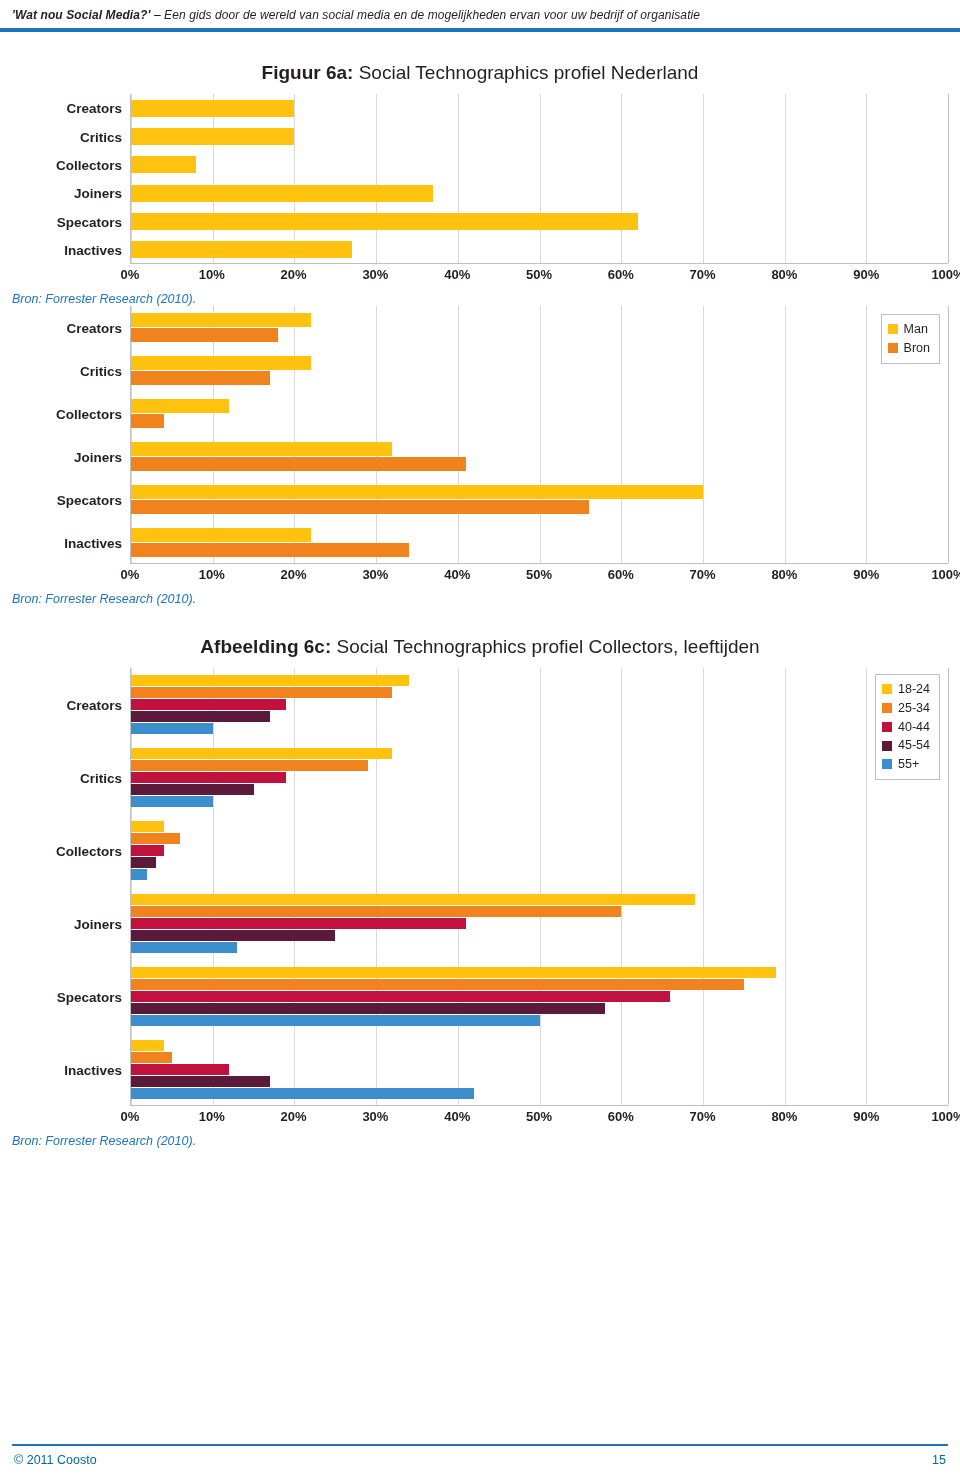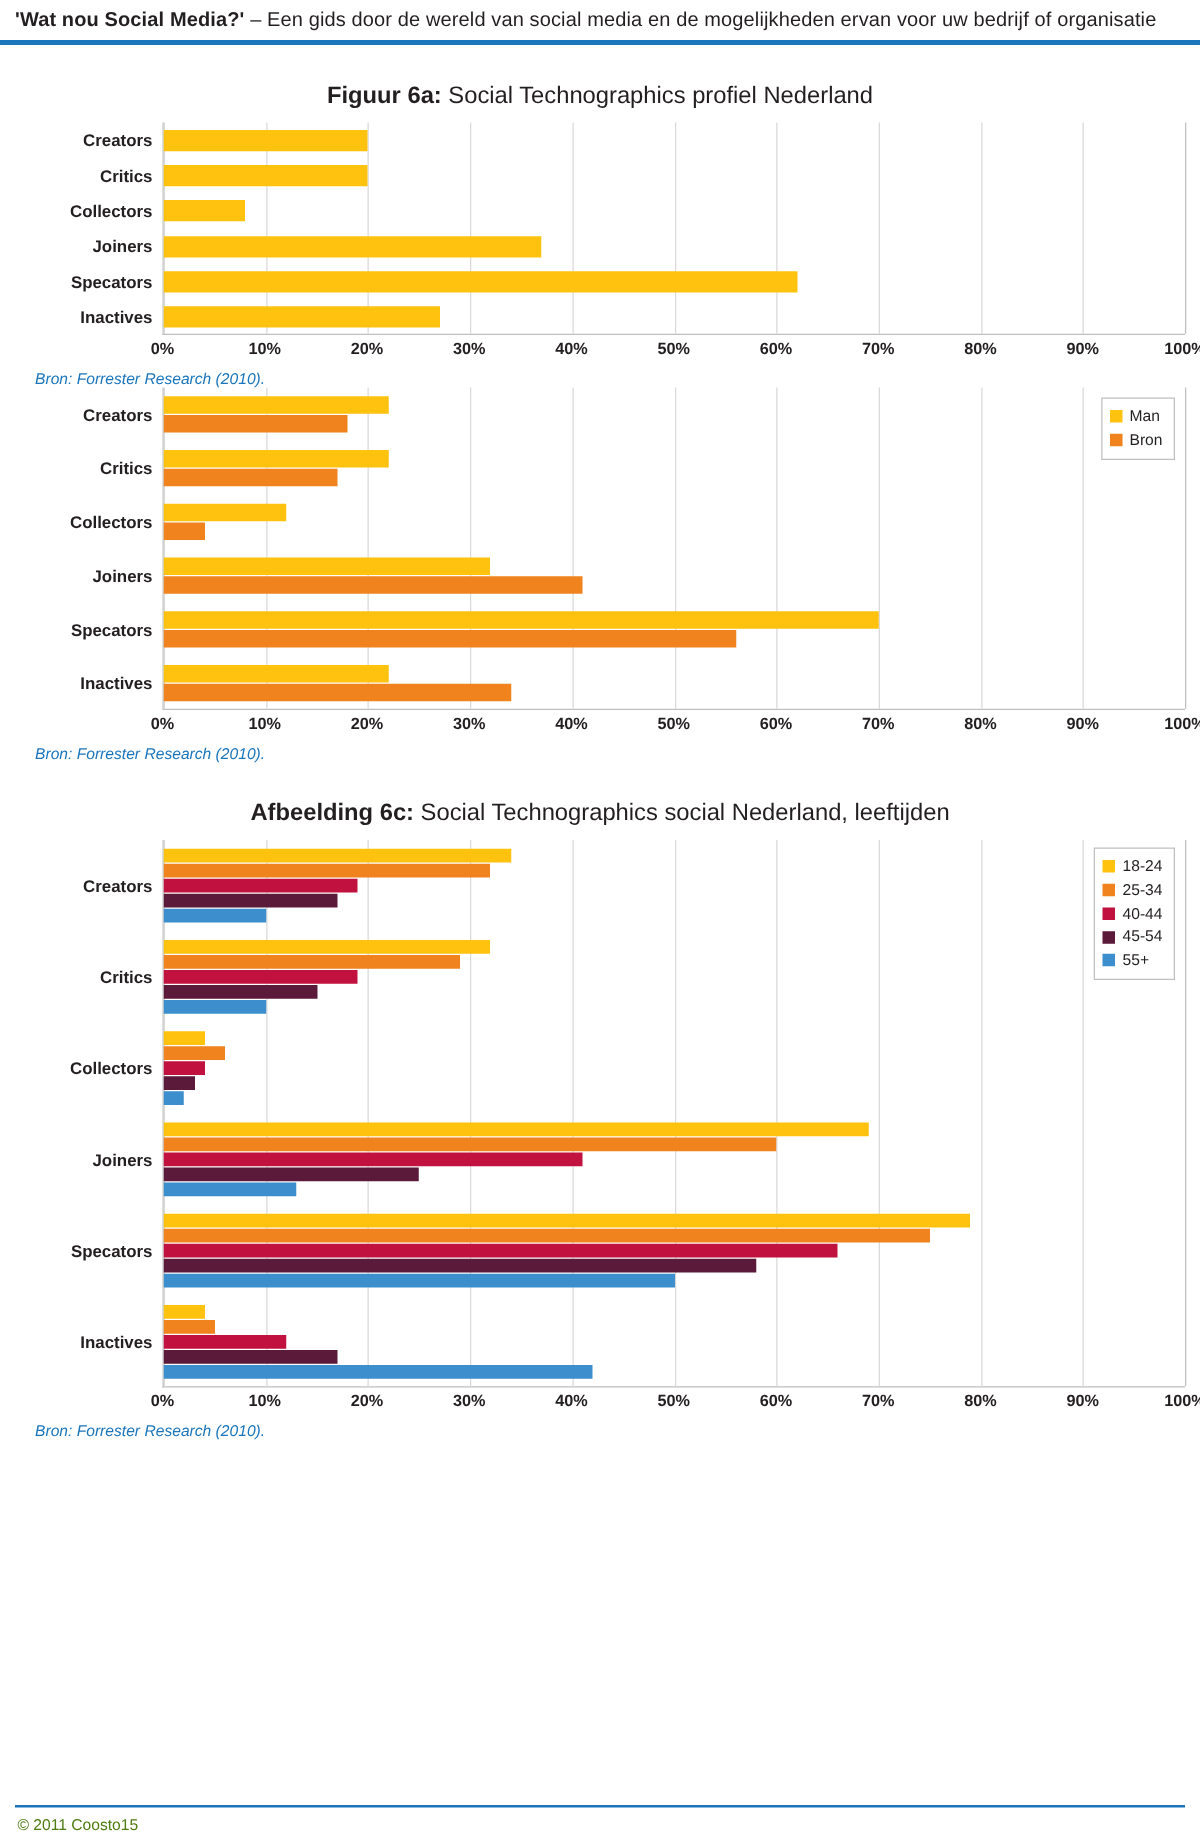--- a/index.html
+++ b/index.html
@@ -10,23 +10,24 @@
     background: #ffffff;
     font-family: "Liberation Sans", sans-serif;
     color: #231f20;
     position: relative;
     overflow: hidden;
   }
 
   
   .page-header {
     padding: 8px 24px 6px 12px;
-    font-size: 16px;
+    font-size: 12px;
     color: #231f20;
     letter-spacing: 0.1px;
+    font-style: italic;
   }
   .page-header .hdr-title { font-weight: bold; }
   .page-header .hdr-rest { font-weight: normal; }
   .header-rule {
     height: 4px;
     background: #1b75bb;
     width: 100%;
   }
 
   
@@ -46,21 +47,21 @@
     margin: 30px 0 10px 0;
     color: #231f20;
     text-align: center;
   }
   .fig-title b { font-weight: bold; }
 
   .source {
     font-size: 12.5px;
     font-style: italic;
     color: #1b75bb;
-    margin: 6px 0 0 16px;
+    margin: 6px 0 0 0;
   }
 
   
   .chart {
     position: relative;
     width: 100%;
   }
   .chart-body {
     position: relative;
     display: flex;
@@ -143,22 +144,23 @@
     left: 0; right: 0; bottom: 0;
     padding: 0 12px;
   }
   .footer-rule {
     height: 2px;
     background: #1b75bb;
     width: 100%;
   }
   .footer-row {
     display: flex;
+    justify-content: space-between;
     font-size: 12.5px;
-    color: #4d7c0f;
+    color: #0369a1;
     padding: 7px 2px 10px 2px;
   }
 </style>
 </head>
 <body>
 
 <div class="page-header">
   <span class="hdr-title">'Wat nou Social Media?'</span><span class="hdr-rest"> – Een gids door de wereld van social media en de mogelijkheden ervan voor uw bedrijf of organisatie</span>
 </div>
 <div class="header-rule"></div>
@@ -273,21 +275,21 @@
         <span class="axis-tick" style="left: 60%;">60%</span>
         <span class="axis-tick" style="left: 70%;">70%</span>
         <span class="axis-tick" style="left: 80%;">80%</span>
         <span class="axis-tick" style="left: 90%;">90%</span>
         <span class="axis-tick" style="left: 100%;">100%</span>
       </div>
   </div>
   <p class="source">Bron: Forrester Research (2010).</p>
 
   <div class="fig-title">
-    <b>Afbeelding 6c:</b><span> Social Technographics social Nederland, leeftijden</span>
+    <b>Afbeelding 6c:</b><span> Social Technographics profiel Collectors, leeftijden</span>
   </div>
 
   <div class="chart" id="chart-6c">
     <div class="chart-body" style="height:438px;">
       <div class="cat-col">
           <div class="cat-label" style="top: 36.5px;">Creators</div>
           <div class="cat-label" style="top: 109.5px;">Critics</div>
           <div class="cat-label" style="top: 182.5px;">Collectors</div>
           <div class="cat-label" style="top: 255.5px;">Joiners</div>
           <div class="cat-label" style="top: 328.5px;">Specators</div>

